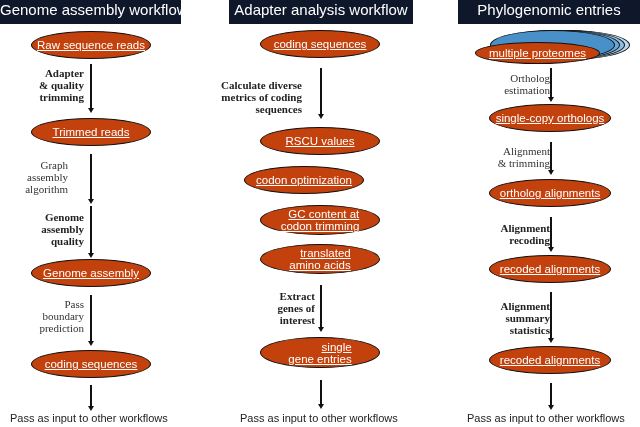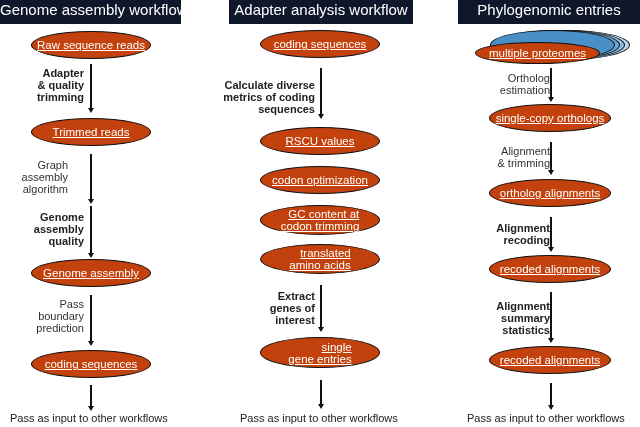--- a/index.html
+++ b/index.html
@@ -6,21 +6,21 @@
   body { width:640px; height:427px; position:relative; overflow:hidden;
          font-family:"Liberation Sans", sans-serif; color:#222; }
   .hdr { position:absolute; top:0; height:24px; background:#0f172a; color:#fff;
          font-size:15px; line-height:20px; text-align:center; white-space:nowrap; }
   .node { position:absolute; background:#c2410c; border:1.5px solid #111;
           border-radius:50%; color:#fff; display:flex; align-items:center; justify-content:center;
           text-align:right; font-size:11.5px; line-height:12px; box-sizing:border-box;text-decoration:underline; }
   .arrow { position:absolute; width:1.5px; background:#111; }
   .arrow::after { content:""; position:absolute; bottom:-4px; left:-2.5px;
           border-left:3.25px solid transparent; border-right:3.25px solid transparent; border-top:5px solid #111; }
-  .lbl { position:absolute; text-align:right; font-size:11px; line-height:12px; color:#333; white-space:pre-line; }
+  .lbl { position:absolute; text-align:right; font-size:11px; line-height:12px; color:#333; white-space:pre-line;font-family:Liberation Serif, serif; }
   .lbl.bold { font-weight:bold; color:#222; }
   .foot { position:absolute; top:412px; font-size:11px; color:#222; white-space:nowrap; }
   .stack { position:absolute; border:1.5px solid #111; border-radius:50%; box-sizing:border-box; }
 </style>
 </head>
 <body>
 
 <div class="hdr" style="left:0;width:181px">Genome assembly workflow</div>
 <div class="node" style="left:31px;top:31px;width:120px;height:28px">Raw sequence reads</div>
 <div class="lbl bold" style="left:20px;top:67px;width:64px">Adapter
@@ -40,26 +40,26 @@
 <div class="lbl" style="left:20px;top:298px;width:64px">Pass
 boundary
 prediction</div>
 <div class="arrow" style="left:90px;top:295px;height:47px"></div>
 <div class="node" style="left:31px;top:350px;width:120px;height:28px">coding sequences</div>
 <div class="arrow" style="left:90px;top:385px;height:22px"></div>
 <div class="foot" style="left:10px">Pass as input to other workflows</div>
 
 <div class="hdr" style="left:229px;width:184px">Adapter analysis workflow</div>
 <div class="node" style="left:260px;top:30px;width:120px;height:28px">coding sequences</div>
-<div class="lbl bold" style="left:215px;top:79px;width:100px">Calculate diverse
+<div class="lbl bold" style="left:202px;top:79px;width:100px">Calculate diverse
 metrics of coding
 sequences</div>
 <div class="arrow" style="left:320px;top:68px;height:47px"></div>
 <div class="node" style="left:260px;top:127px;width:120px;height:28px">RSCU values</div>
-<div class="node" style="left:260px;top:166px;width:120px;height:28px">codon optimization</div>
+<div class="node" style="left:244px;top:166px;width:120px;height:28px">codon optimization</div>
 <div class="node" style="left:260px;top:205px;width:120px;height:30px">GC content at
 codon trimming</div>
 <div class="node" style="left:260px;top:244px;width:120px;height:30px">translated
 amino acids</div>
 <div class="lbl bold" style="left:255px;top:290px;width:60px">Extract
 genes of
 interest</div>
 <div class="arrow" style="left:320px;top:285px;height:43px"></div>
 <div class="node" style="left:260px;top:337px;width:120px;height:31px">single
 gene entries</div>

